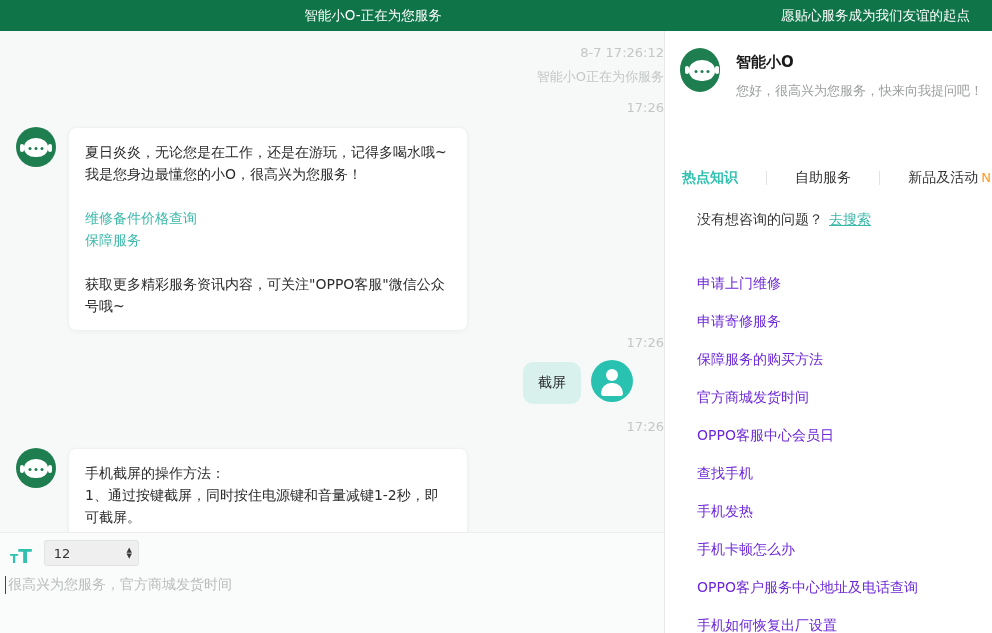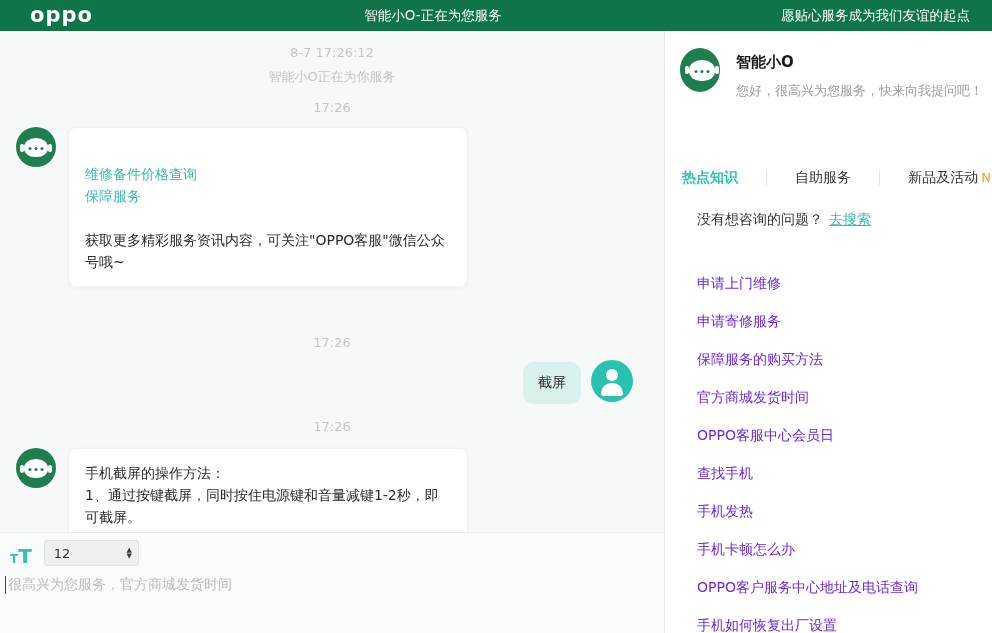--- a/index.html
+++ b/index.html
@@ -10,21 +10,21 @@
   .topbar { position:absolute; left:0; top:0; width:992px; height:31px;
     background:#0f7548; display:flex; align-items:center; color:#fff; }
   .brand { padding-left:30px; width:120px; font-size:21px; font-weight:bold;
     letter-spacing:1px; text-transform:lowercase; line-height:1; }
   .topbar-title { flex:1; text-align:center; font-size:13.5px; }
   .topbar-slogan { width:246px; text-align:right; padding-right:22px; font-size:13.5px; }
 
   
   .chat { position:absolute; left:0; top:31px; width:665px; height:602px;
     background:#f7f8f8; border-right:1px solid #e9e9e9; overflow:hidden; }
-  .ts { position:absolute; left:0; width:100%; text-align:center;
+  .ts { position:absolute; left:0; width:100%; text-align:right;
     color:#c3c7c6; font-size:13px; }
   .ts-1 { top:14px; } .ts-2 { top:37px; } .ts-3 { top:69px; }
   .ts-4 { top:304px; } .ts-5 { top:388px; }
 
   .msg-row { position:absolute; left:16px; display:flex; align-items:flex-start; }
   .msg-1 { top:96px; } .msg-2 { top:417px; }
 
   .bot-avatar { width:40px; height:40px; border-radius:50%; background:#1e7e4f;
     position:relative; flex:0 0 40px; }
   .bot-face { position:absolute; left:8px; top:11px; width:24px; height:19px;
@@ -95,41 +95,41 @@
     margin-left:6px; }
 
   .faq { position:absolute; left:31px; top:227px; list-style:none; }
   .faq li { font-size:14px; color:#6d28d9; line-height:26px; cursor:pointer;
     white-space:nowrap;margin-top:12px; }
 </style>
 </head>
 <body>
 
 <div class="topbar">
-  <div class="brand">OPPO</div>
   <div class="topbar-title">智能小O-正在为您服务</div>
   <div class="topbar-slogan">愿贴心服务成为我们友谊的起点</div>
 </div>
 
 <div class="chat">
   <div class="ts ts-1">8-7 17:26:12</div>
   <div class="ts ts-2">智能小O正在为你服务</div>
   <div class="ts ts-3">17:26</div>
 
   <div class="msg-row msg-1">
     <div class="bot-avatar">
       <span class="bot-face">
         <span class="bot-dots">
             <i></i>
             <i></i>
             <i></i>
           </span>
       </span>
     </div>
     <div class="bubble">
+      <div>夏日炎炎，无论您是在工作，还是在游玩，记得多喝水哦~我是您身边最懂您的小O，很高兴为您服务！</div>
       <div class="gap"></div>
       <div class="bubble-link">维修备件价格查询</div>
       <div class="bubble-link">保障服务</div>
       <div class="gap"></div>
       <div>获取更多精彩服务资讯内容，可关注"OPPO客服"微信公众号哦~</div>
     </div>
   </div>
 
   <div class="ts ts-4">17:26</div>
 

